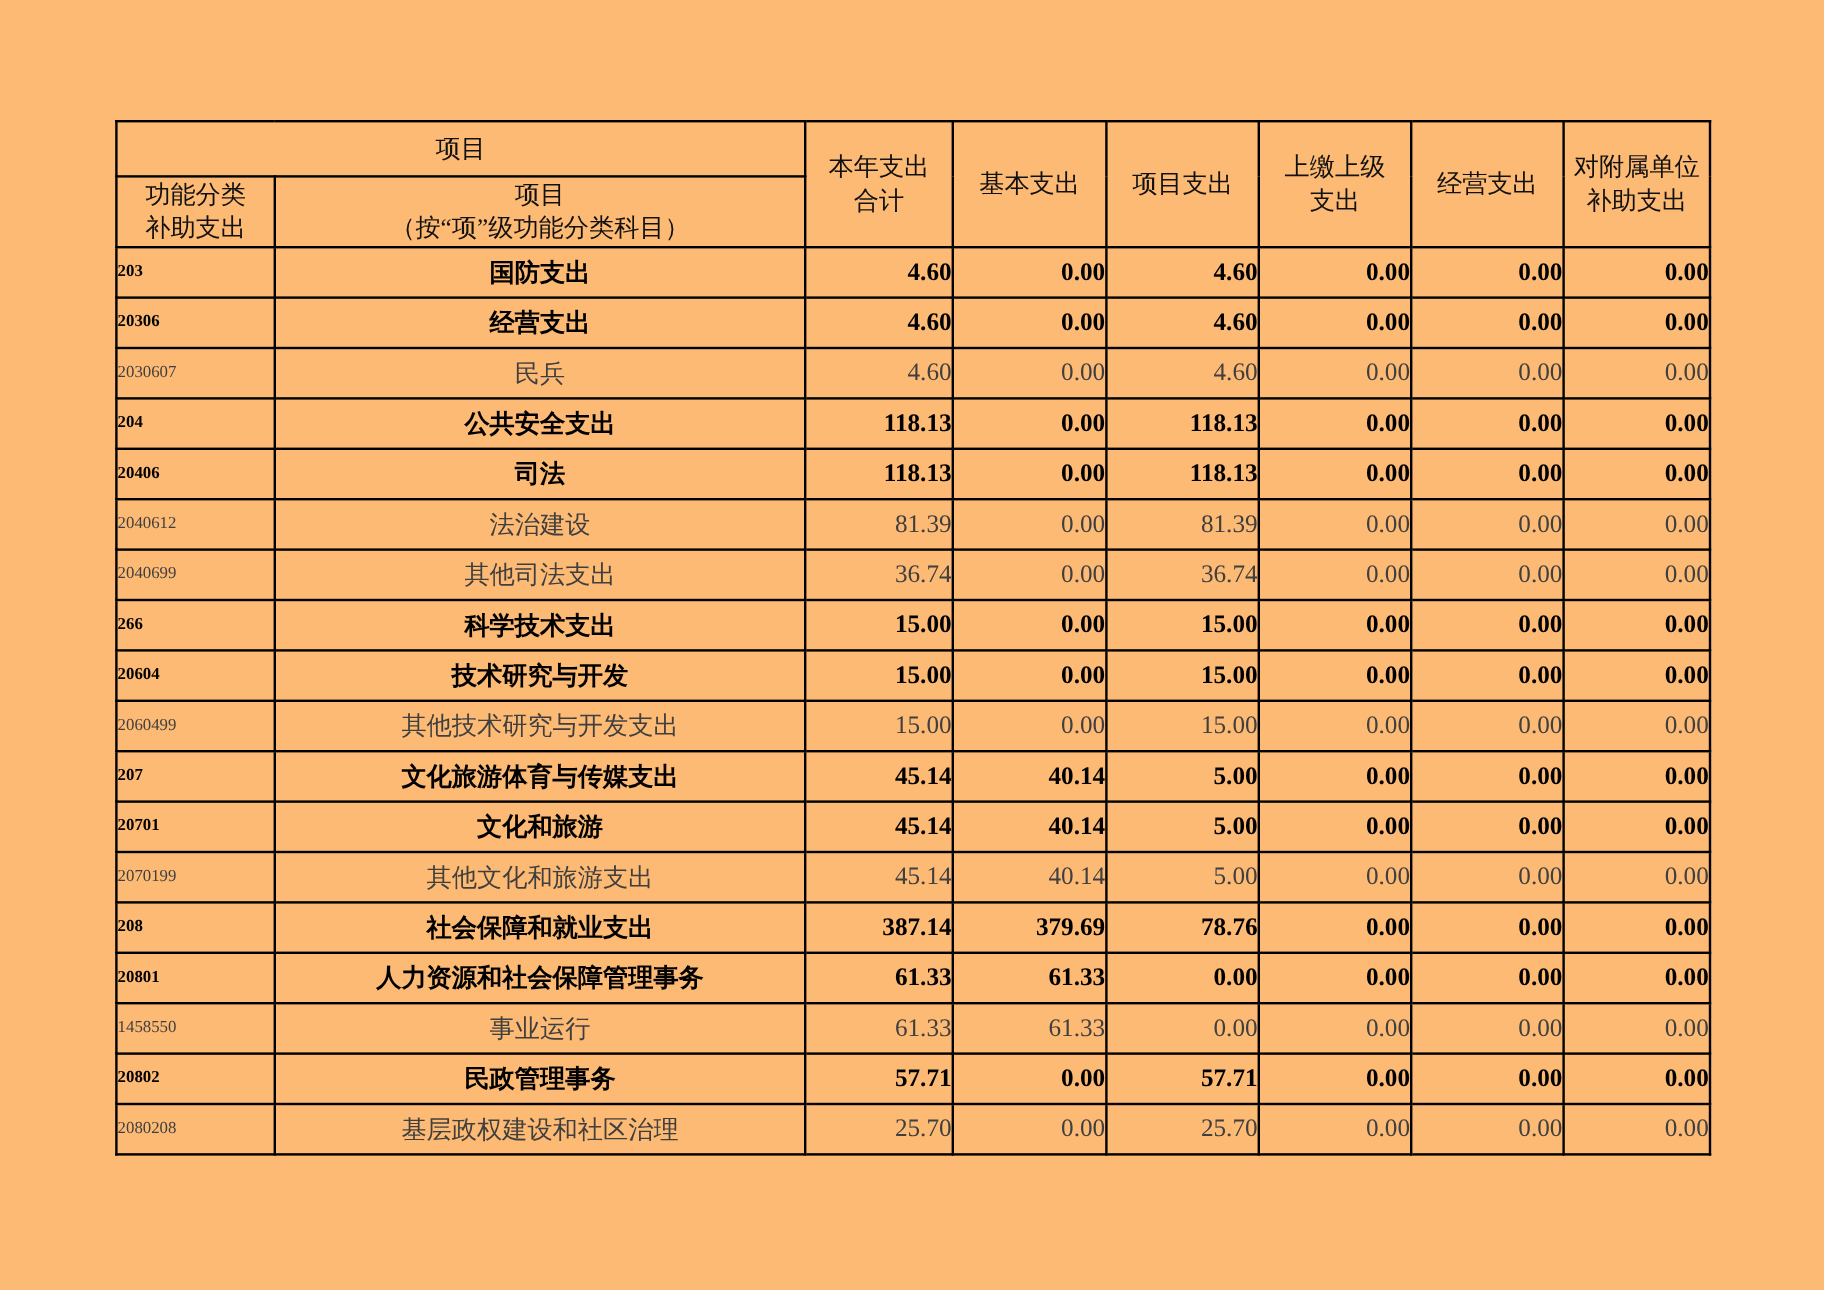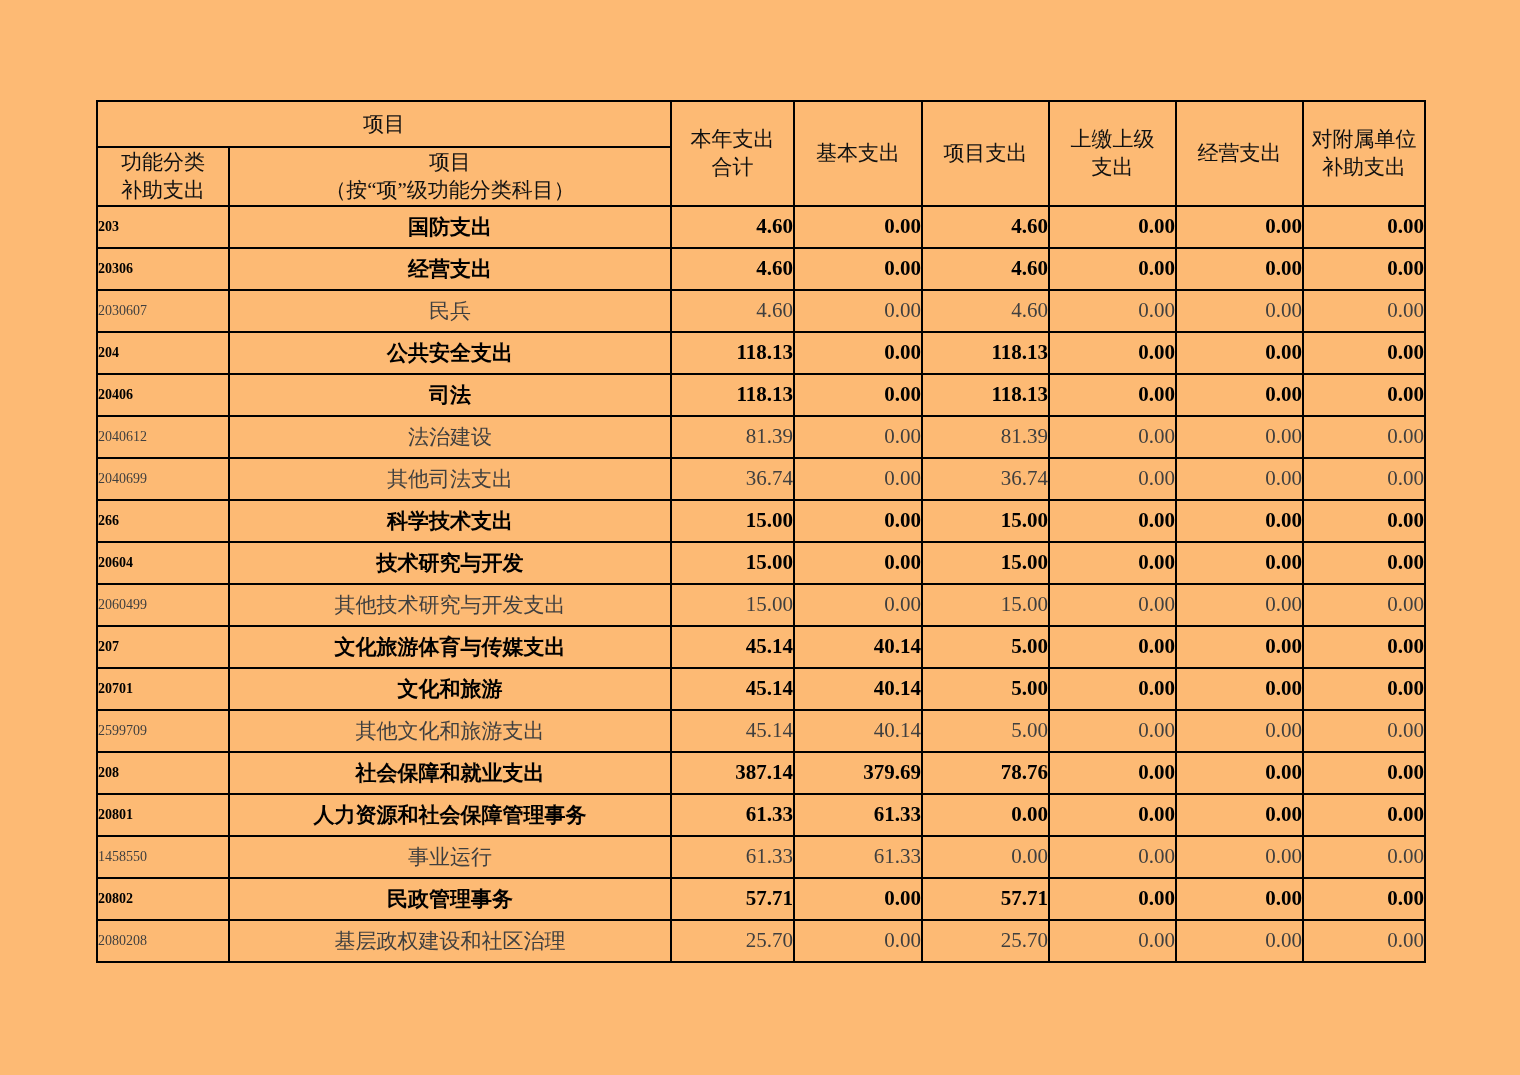--- a/index.html
+++ b/index.html
@@ -235,21 +235,21 @@
     <td class="code">20701</td>
     <td class="item">文化和旅游</td>
     <td class="num">45.14</td>
     <td class="num">40.14</td>
     <td class="num">5.00</td>
     <td class="num">0.00</td>
     <td class="num">0.00</td>
     <td class="num">0.00</td>
   </tr>
         <tr class="regular">
-    <td class="code">2599709</td>
+    <td class="code">2070199</td>
     <td class="item">其他文化和旅游支出</td>
     <td class="num">45.14</td>
     <td class="num">40.14</td>
     <td class="num">5.00</td>
     <td class="num">0.00</td>
     <td class="num">0.00</td>
     <td class="num">0.00</td>
   </tr>
         <tr class="bold">
     <td class="code">208</td>

